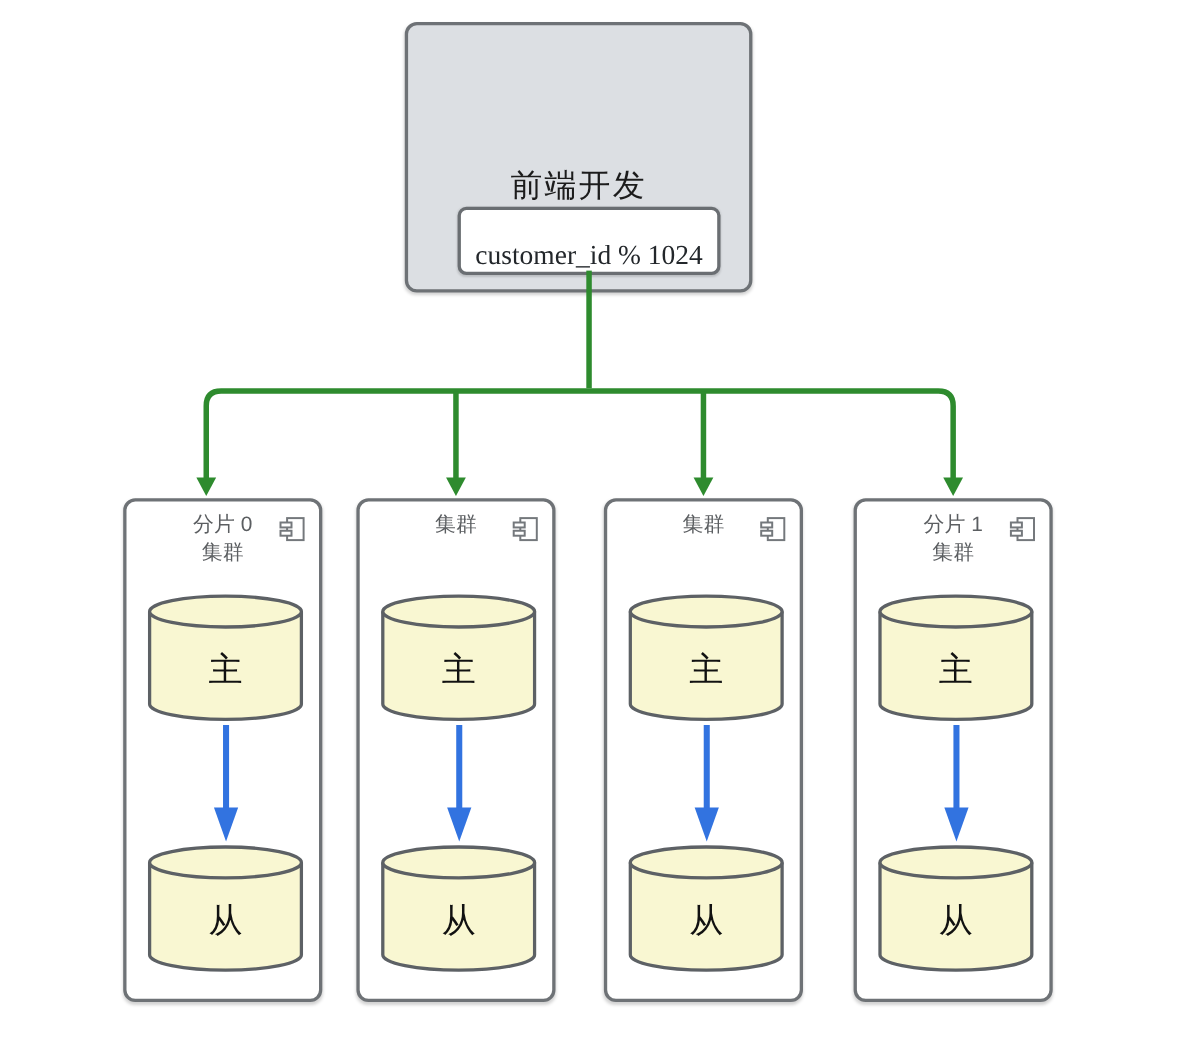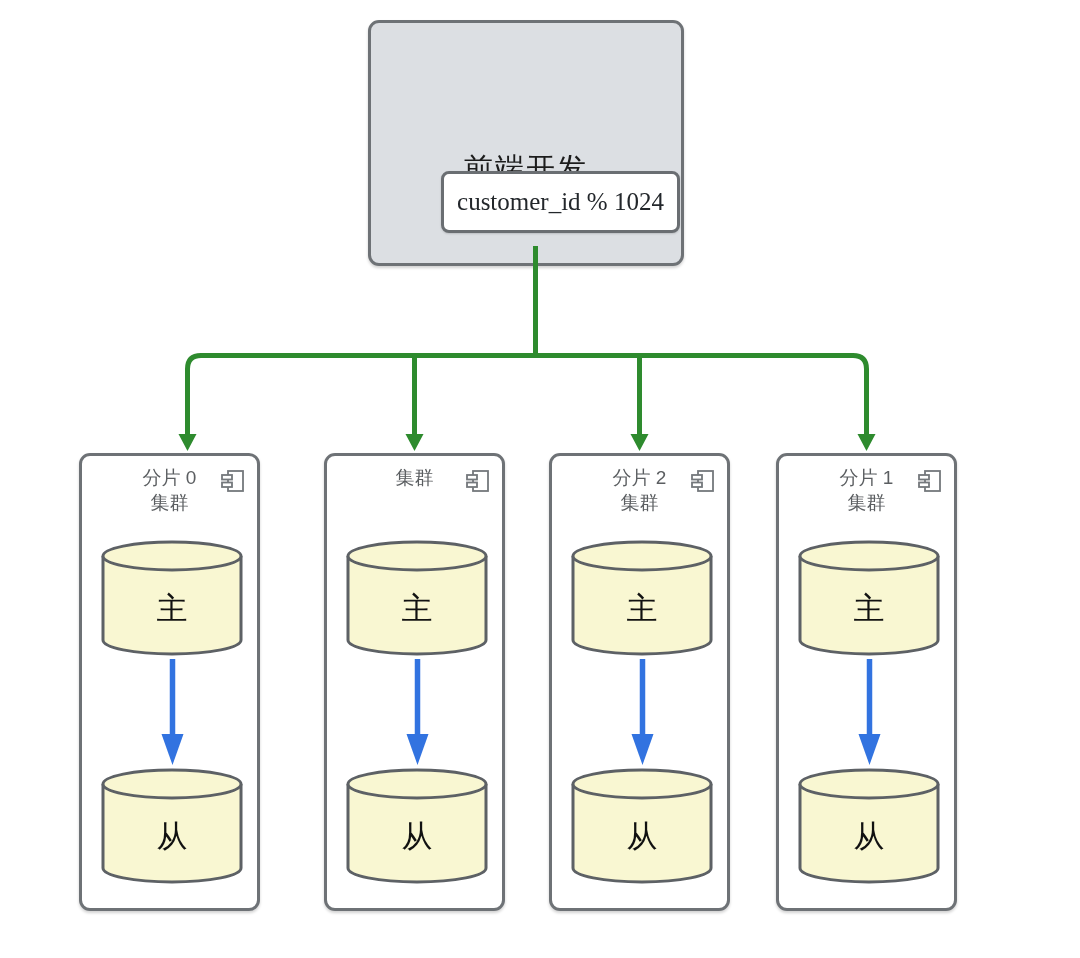--- a/index.html
+++ b/index.html
@@ -26,43 +26,42 @@
     background:var(--frontend-fill);
     border:3px solid var(--box-border);
     border-radius:11px;
     box-shadow:0 2px 3px rgba(0,0,0,.18);
   }
   .frontend-title{
     position:absolute;left:0;top:126px;width:100%;
     text-align:center;font-size:29px;color:var(--ink);letter-spacing:2px;
   }
   .formula-box{
-    position:absolute;left:45px;top:148px;width:239px;height:62px;
+    position:absolute;left:45px;top:165px;width:239px;height:62px;
     background:#ffffff;border:3px solid #6a6e72;border-radius:8px;
-    display:flex;align-items:center;justify-content:center;
+    display:flex;align-items:flex-end;justify-content:center;
     box-shadow:0 1px 2px rgba(0,0,0,.15);
-    margin-left:25px;
   }
   .formula-text{
     font-family:"Liberation Serif","DejaVu Serif",serif;
     font-size:25px;color:#23272b;white-space:nowrap;
   }
 
   
   .connectors{position:absolute;left:0;top:0;width:1080px;height:958px;pointer-events:none;}
   .connectors .green-line{fill:none;stroke:var(--green);stroke-width:5;}
   .connectors .green-head{fill:var(--green);stroke:none;}
 
   
   .shard-box{
     position:absolute;top:453px;width:181px;height:458px;
     background:#ffffff;border:3px solid var(--box-border);border-radius:11px;
     box-shadow:0 2px 3px rgba(0,0,0,.18);
   }
-  .shard-0{left:79px;padding-left:36px;} .shard-1{left:324px;} .shard-2{left:549px;} .shard-3{left:776px;}
+  .shard-0{left:112px;padding-left:36px;} .shard-1{left:324px;} .shard-2{left:549px;} .shard-3{left:776px;}
   .shard-header{
     position:absolute;left:0;top:9px;width:100%;text-align:center;
     font-size:19px;line-height:25px;color:var(--header-text);
   }
   .shard-header span{display:block;}
   .component-icon{position:absolute;top:12px;right:11px;width:26px;height:26px;}
   .component-icon rect{fill:#ffffff;stroke:#74787c;stroke-width:1.8;}
 
   
   .cylinder{position:absolute;left:19px;width:142px;height:118px;}
@@ -157,21 +156,20 @@
       <svg viewBox="0 0 142 118">
         <path class="cyl-shape" d="M2 16 L2 100 A69 14 0 0 0 140 100 L140 16"></path>
         <ellipse class="cyl-shape" cx="71" cy="16" rx="69" ry="14"></ellipse>
       </svg>
       <div class="cyl-label">从</div>
     </div>
   </div>
 
   <div class="shard-box shard-2">
     <div class="shard-header">
-      <span>分片 2</span>
       <span>集群</span>
     </div>
     <svg class="component-icon" viewBox="0 0 26 26">
       <rect x="8" y="3" width="15" height="20"></rect>
       <rect x="2" y="7" width="10" height="4.5"></rect>
       <rect x="2" y="14.5" width="10" height="4.5"></rect>
     </svg>
     <div class="cylinder master">
       <svg viewBox="0 0 142 118">
         <path class="cyl-shape" d="M2 16 L2 100 A69 14 0 0 0 140 100 L140 16"></path>

